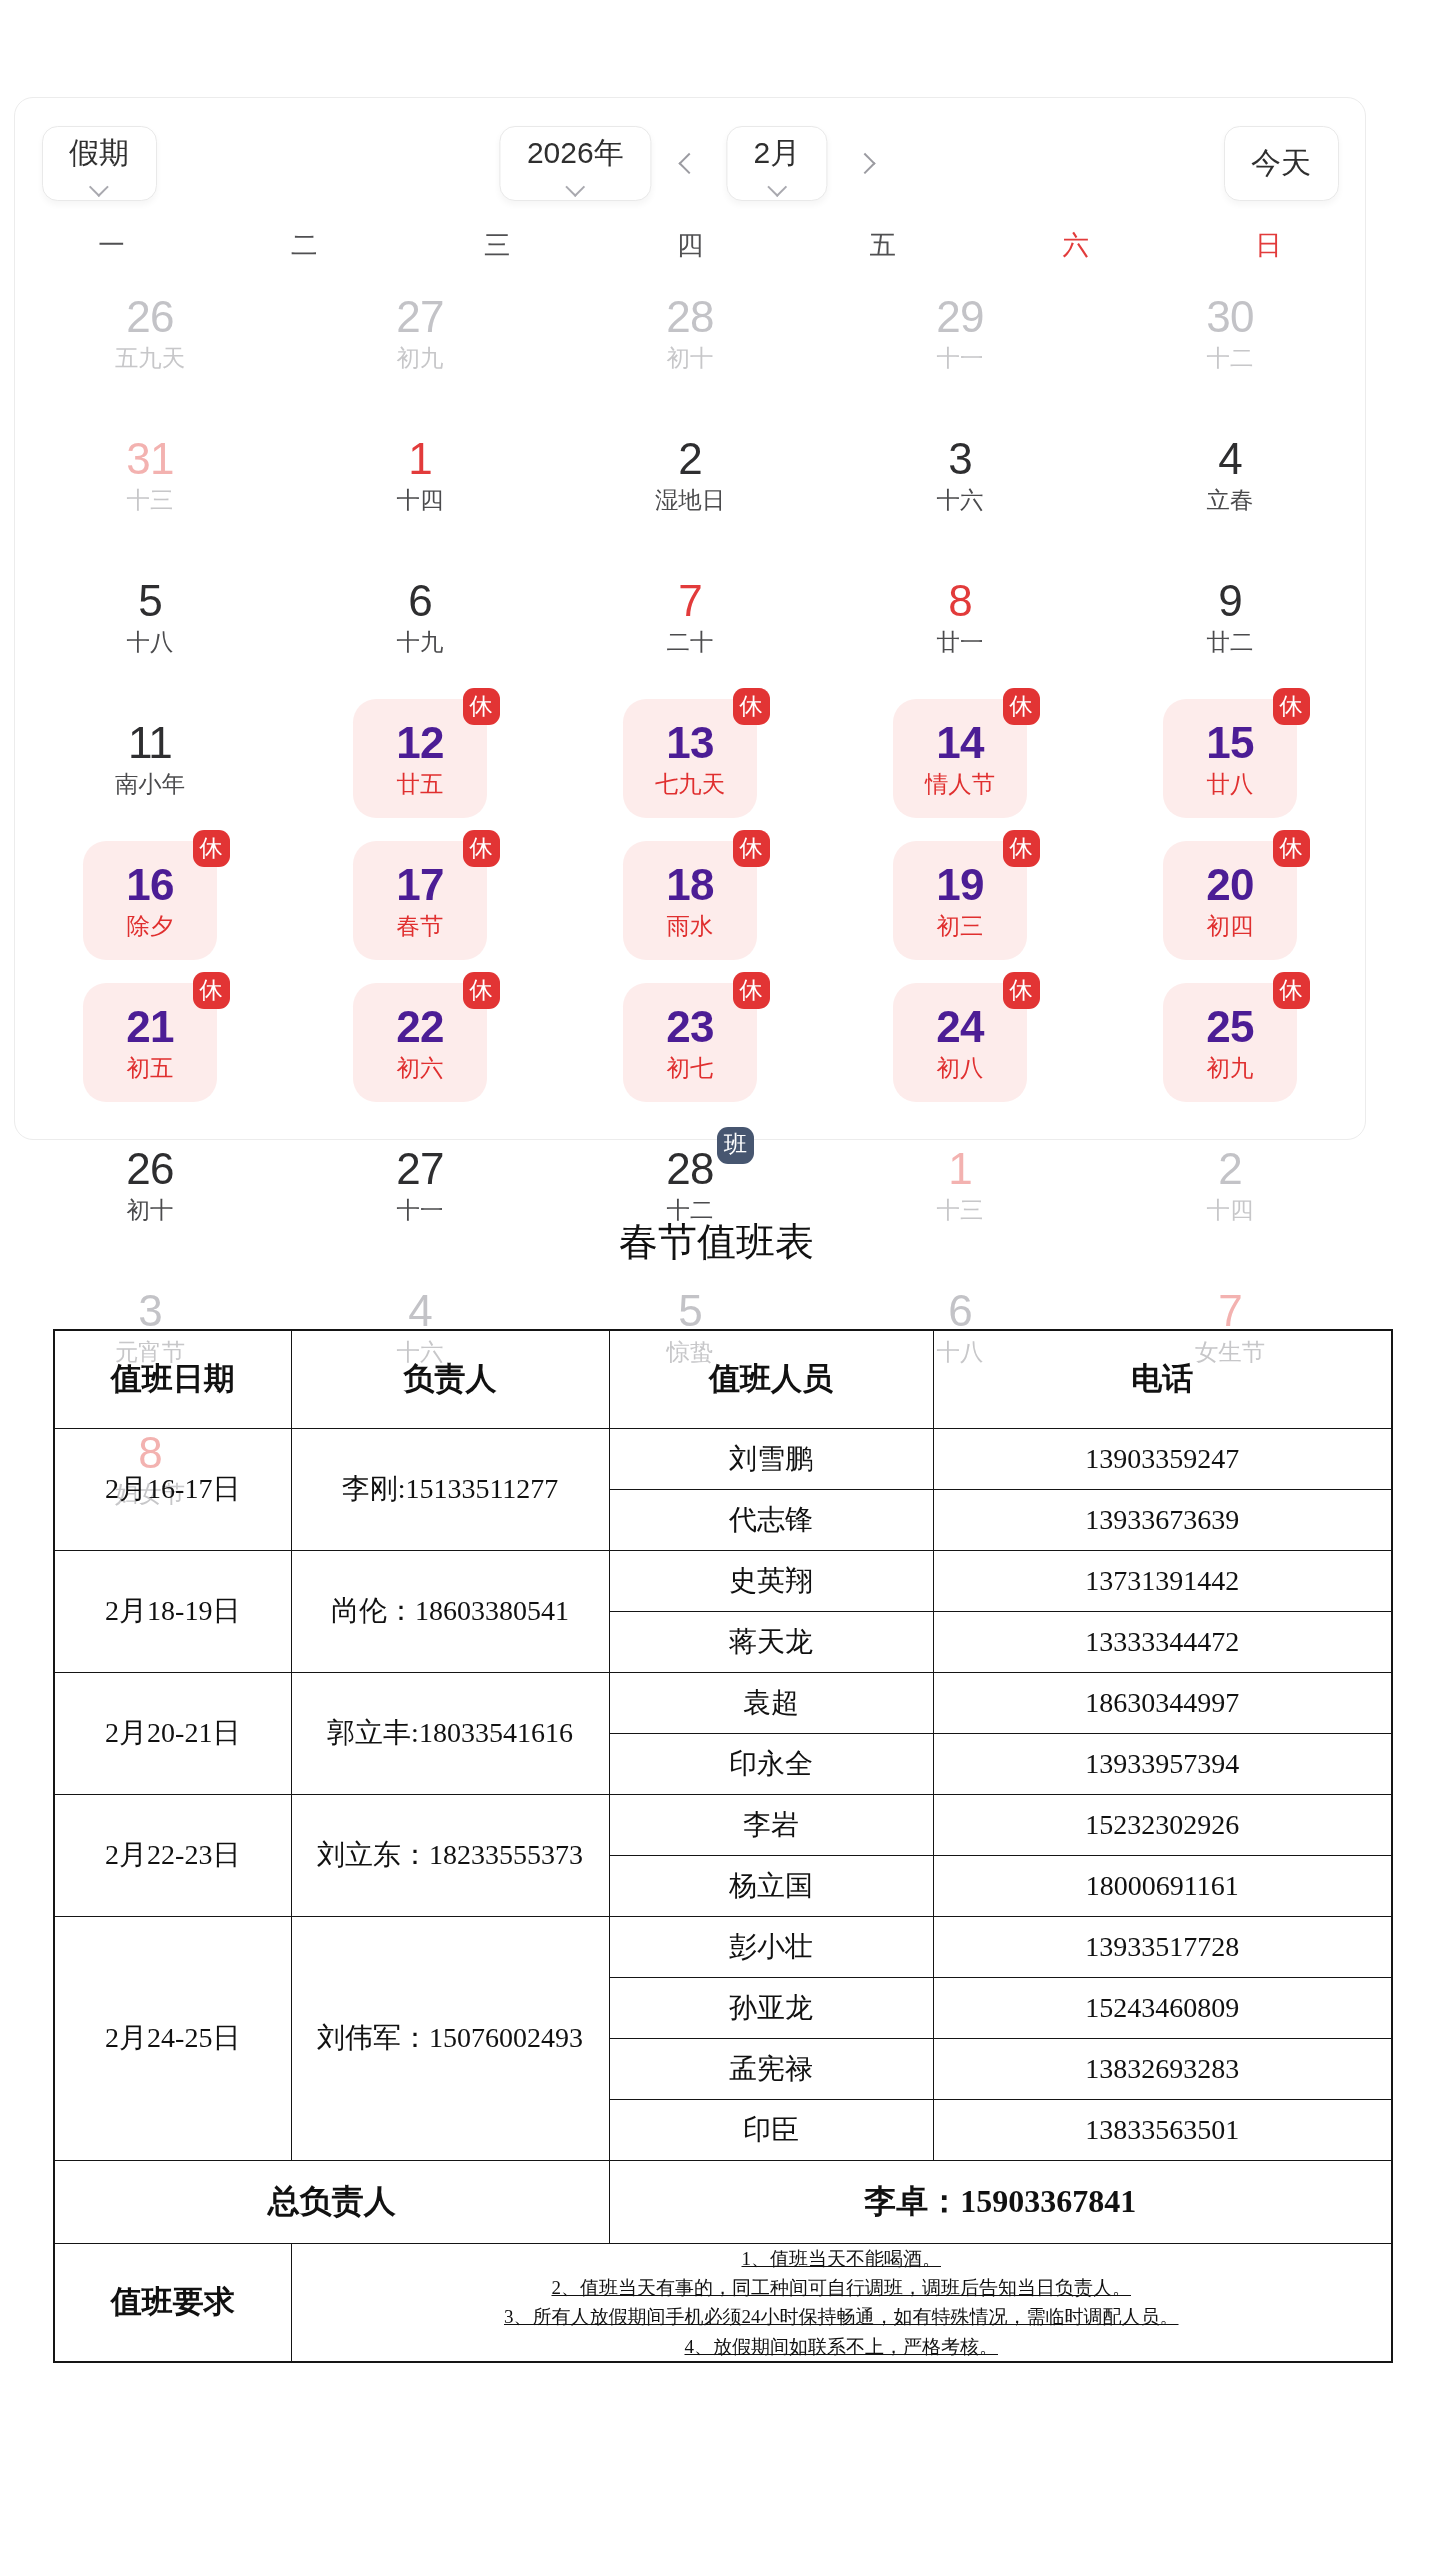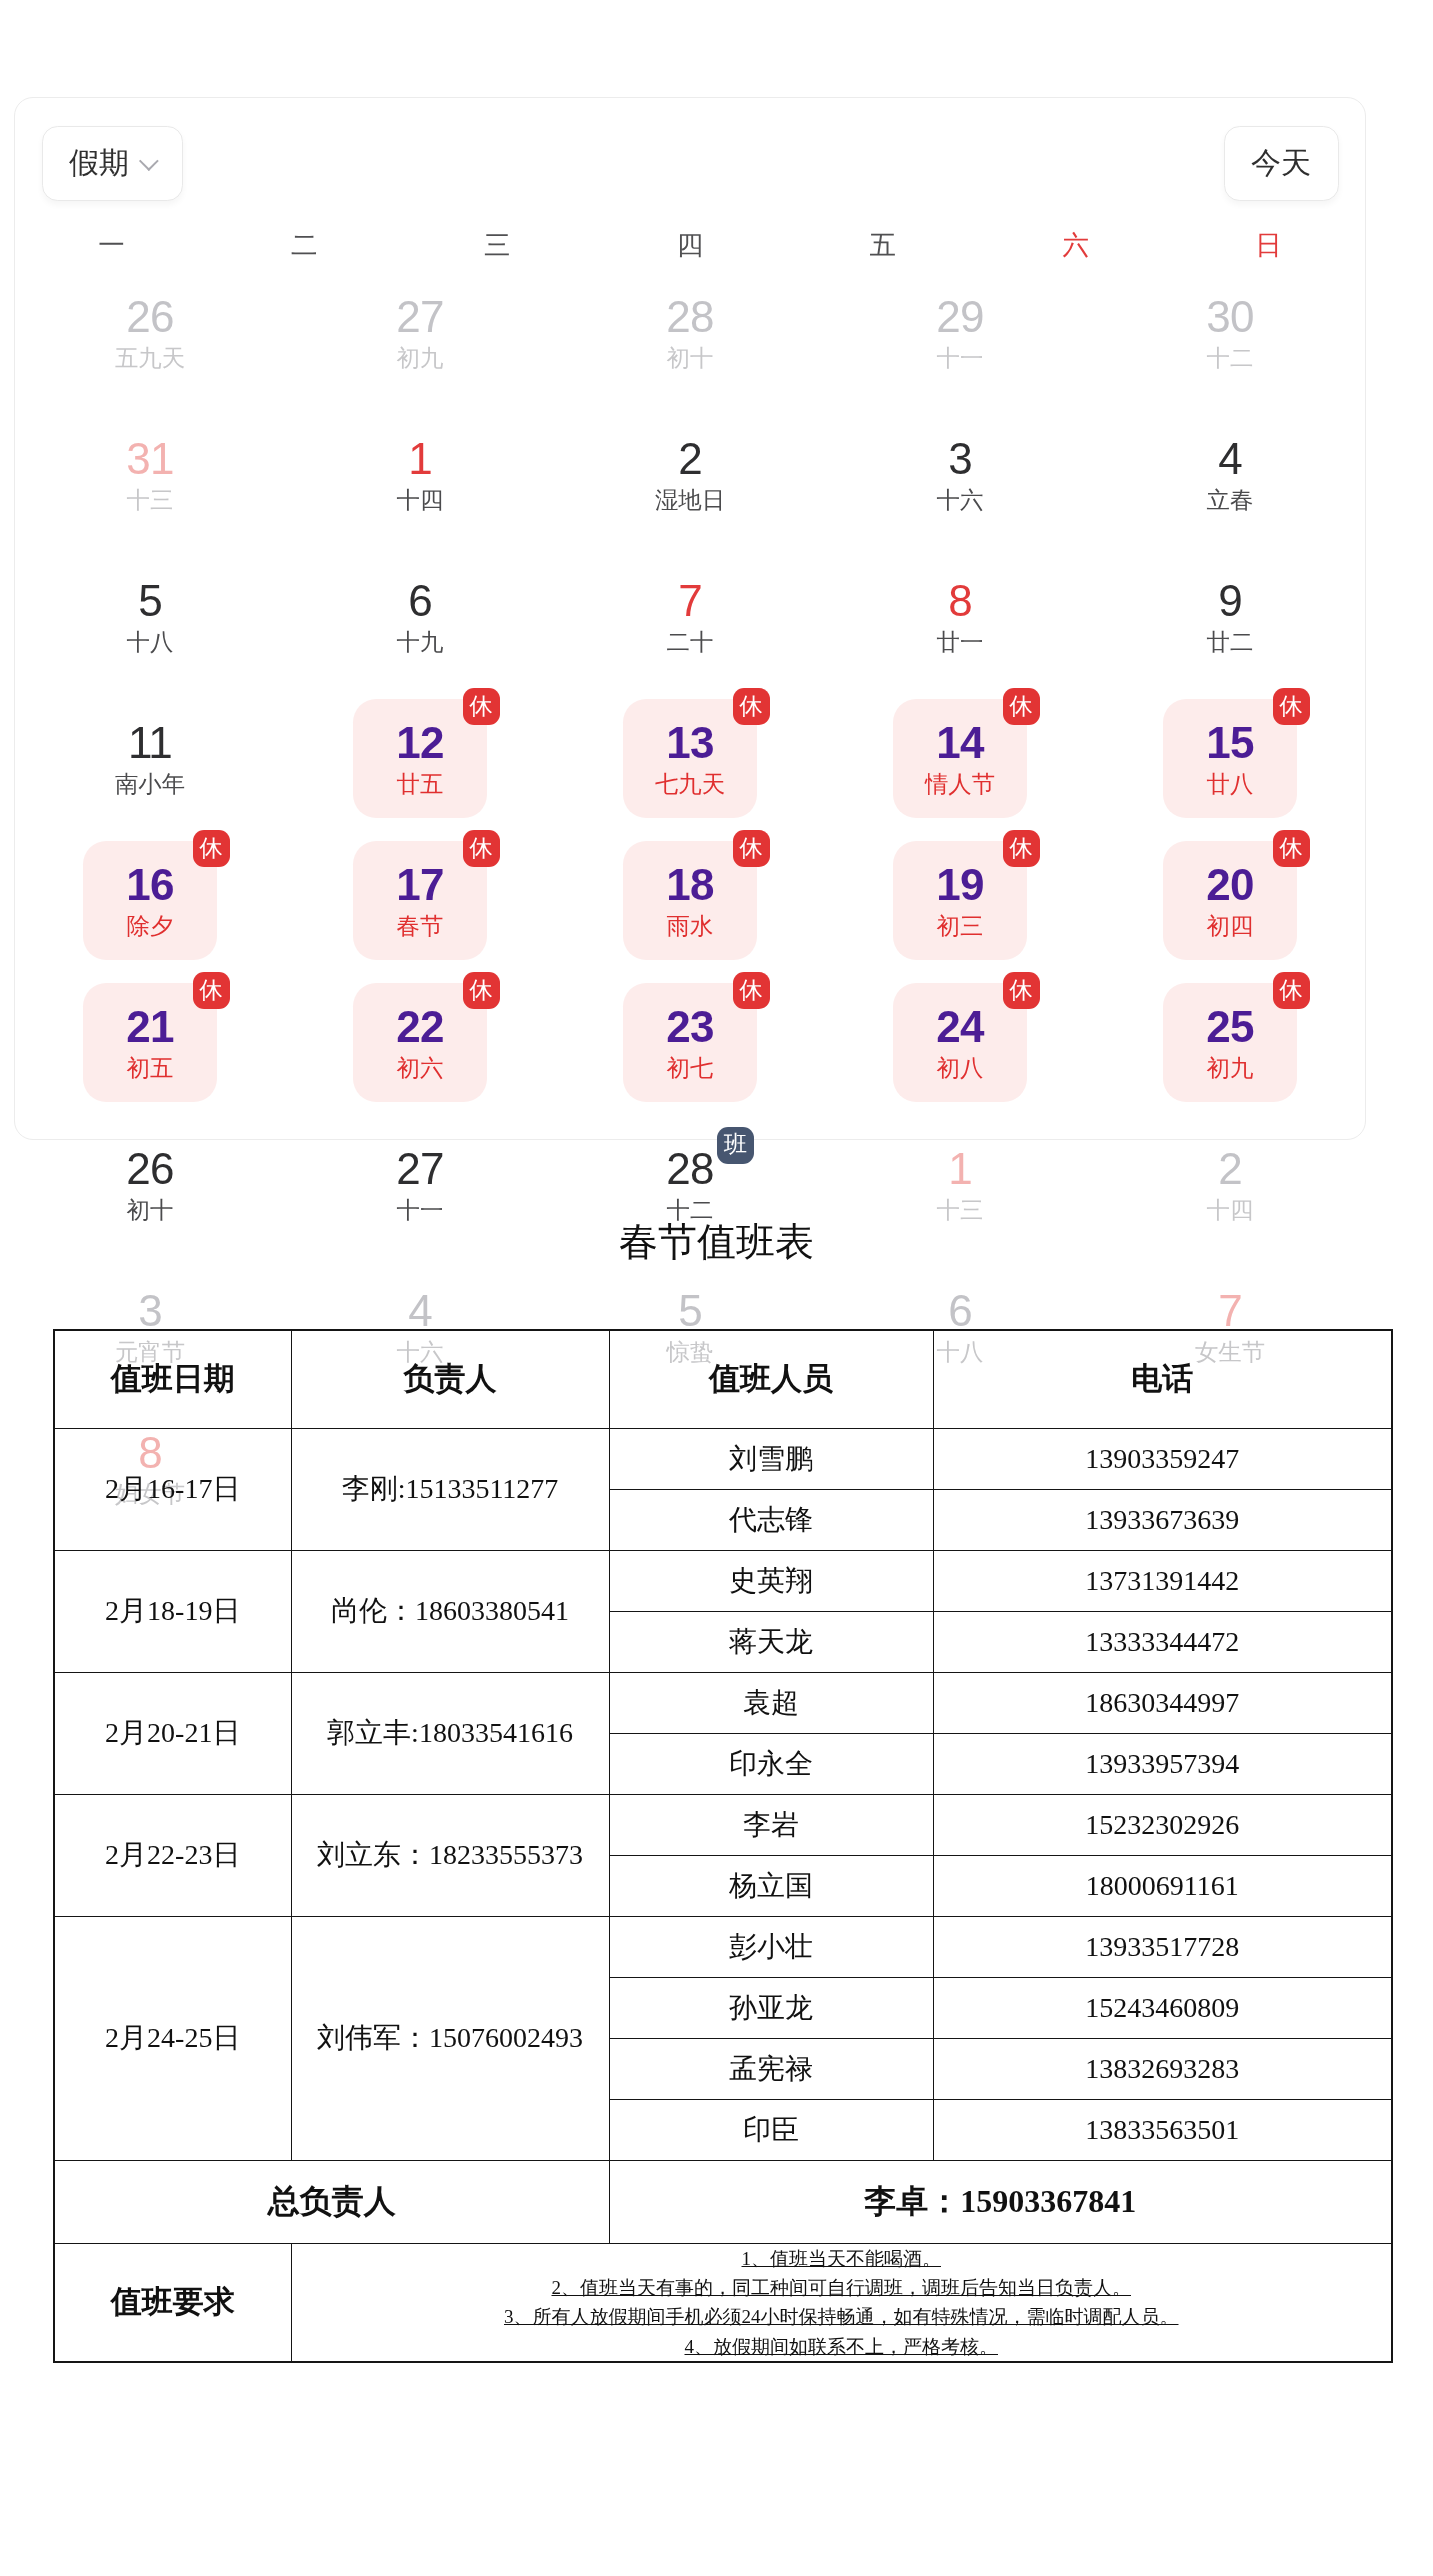--- a/index.html
+++ b/index.html
@@ -7,21 +7,21 @@
        font-family:"Liberation Sans","DejaVu Sans",sans-serif;}
 
   
   .calendar-card{position:absolute;left:14px;top:97px;width:1352px;height:1043px;
     border:0.8px solid #ececec;border-radius:19px;box-sizing:border-box;background:#fff;}
 
   .toolbar{position:relative;height:75px;margin:28px 26.5px 0 26.5px;display:flex;align-items:center;}
   .btn{display:inline-flex;align-items:center;justify-content:center;gap:12.5px;height:75px;
     border:1.6px solid #e9e9e9;border-radius:15.6px;background:#fff;font-size:30px;color:#2f2f2f;
     box-shadow:0 3.1px 6.2px rgba(0,0,0,.04);padding:0 26.5px;box-sizing:border-box;cursor:pointer;
-    font-family:inherit;}
+    font-family:inherit;flex-direction:column;}
   .chev-down{width:11.7px;height:11.7px;border-right:2.3px solid #a9a9af;border-bottom:2.3px solid #a9a9af;
     transform:rotate(45deg);margin-top:-6.2px;}
   .center-group{position:absolute;left:50%;top:0;transform:translateX(-50%);
     display:flex;align-items:center;gap:22px;height:75px;}
   .navbtn{border:none;background:none;padding:0 7.8px;height:75px;display:flex;align-items:center;cursor:pointer;}
   .chev-left{width:13.3px;height:13.3px;border-left:2.3px solid #9b9ba1;border-bottom:2.3px solid #9b9ba1;transform:rotate(45deg);}
   .chev-right{width:13.3px;height:13.3px;border-right:2.3px solid #9b9ba1;border-top:2.3px solid #9b9ba1;transform:rotate(45deg);}
   .today{margin-left:auto;}
 
   .weekday-row{display:grid;grid-template-columns:repeat(7,1fr);margin-top:26.5px;height:34px;}
@@ -68,20 +68,36 @@
 </style>
 </head>
 <body>
 
 <div class="calendar-card">
   <div class="toolbar">
     <button class="btn">
       <span>假期</span>
       <span class="chev-down"></span>
     </button>
+    <div class="center-group">
+      <button class="btn">
+        <span>2026年</span>
+        <span class="chev-down"></span>
+      </button>
+      <button class="navbtn">
+        <span class="chev-left"></span>
+      </button>
+      <button class="btn">
+        <span>2月</span>
+        <span class="chev-down"></span>
+      </button>
+      <button class="navbtn">
+        <span class="chev-right"></span>
+      </button>
+    </div>
     <button class="btn today">
       <span>今天</span>
     </button>
   </div>
 
   <div class="weekday-row" id="weekday-row">
       <div class="wd">一</div>
       <div class="wd">二</div>
       <div class="wd">三</div>
       <div class="wd">四</div>

